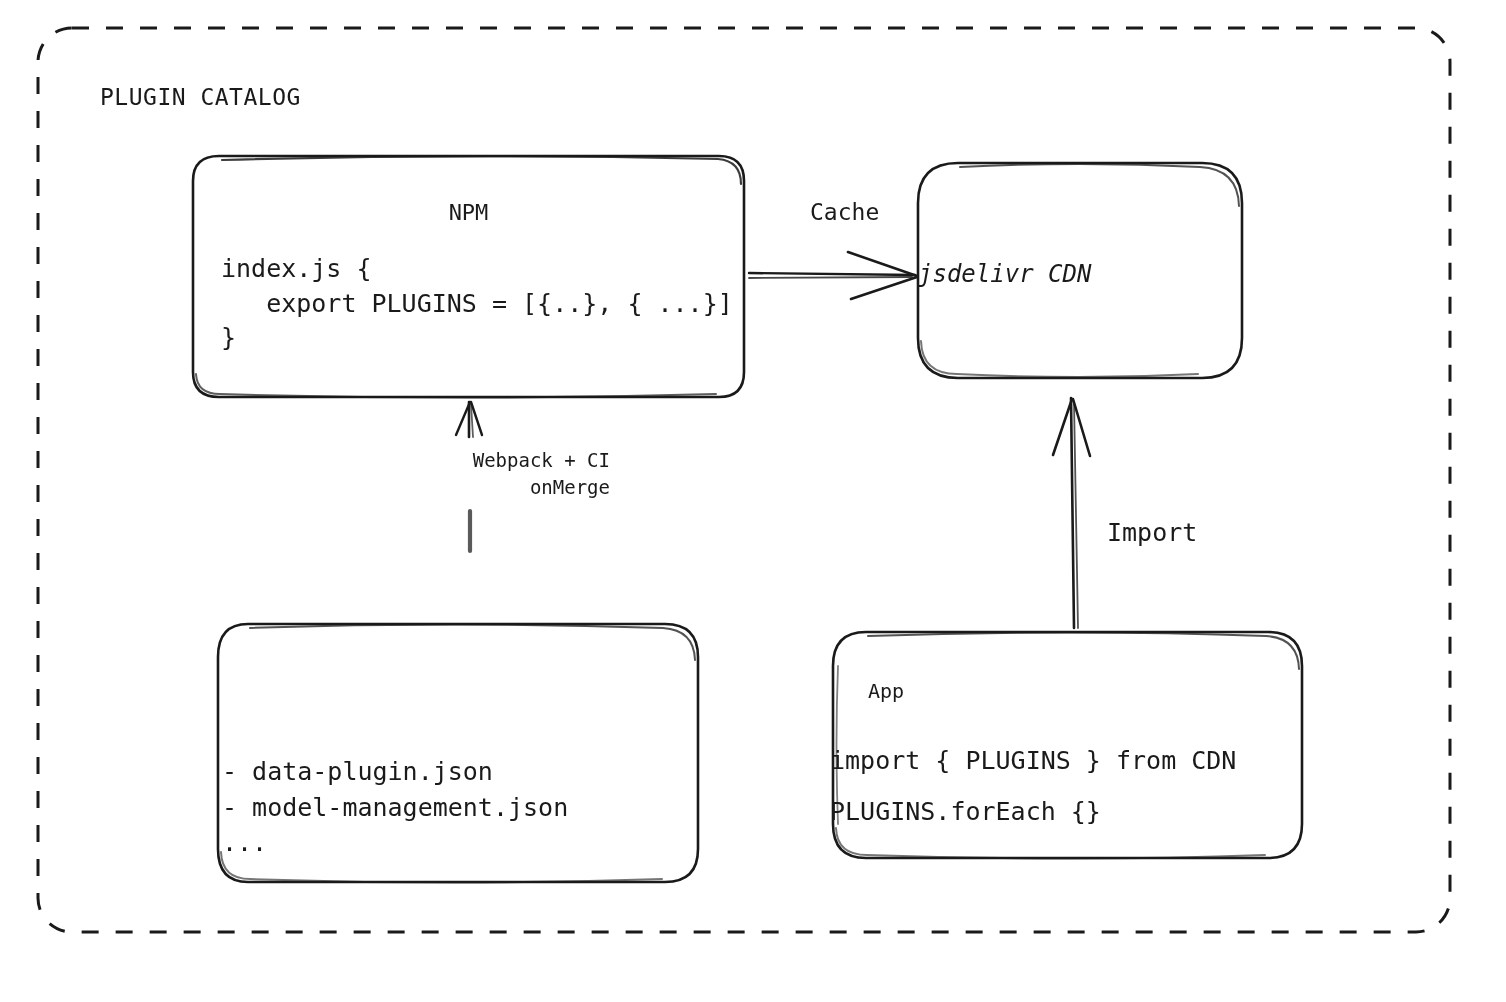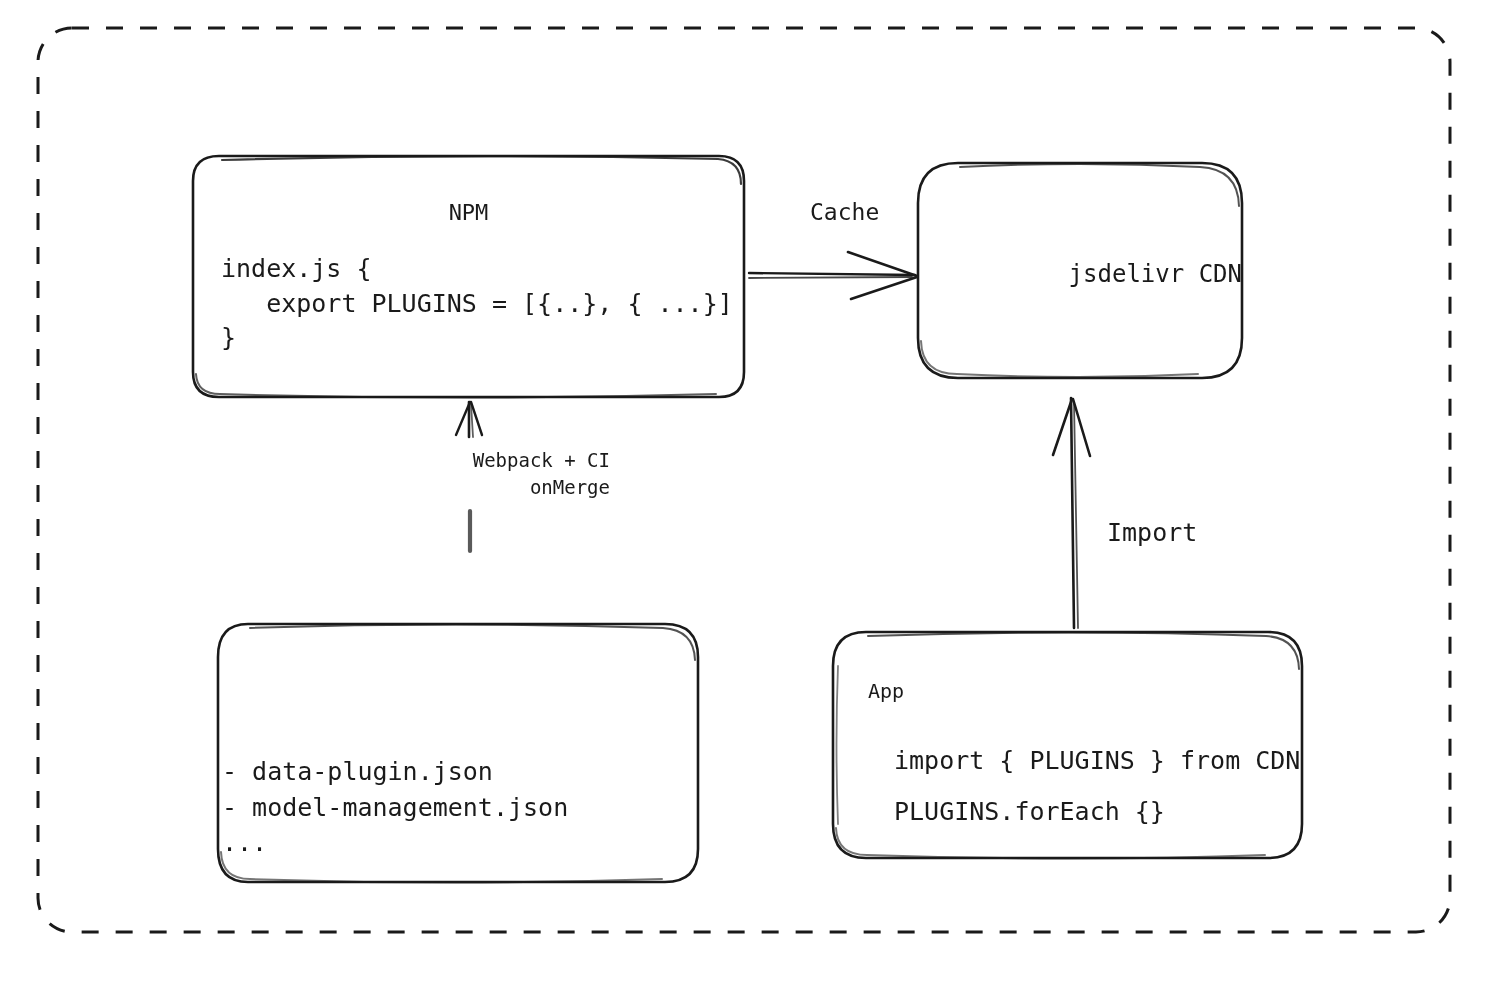--- a/index.html
+++ b/index.html
@@ -62,22 +62,23 @@
     top: 252px;
     font-size: 25px;
     line-height: 1.38;
   }
 
   
   .cdn-title {
     left: 918px;
     top: 259px;
     width: 324px;
-    text-align: right;
+    text-align: left;
     font-size: 24px;
+    font-style: italic;
   }
 
   
   .label-cache {
     left: 789px;
     top: 197px;
     font-size: 23px;
     margin-left: 21px;
   }
   .label-import {
@@ -110,21 +111,21 @@
     margin-top: 48px;
   }
 
   
   .app-title {
     left: 868px;
     top: 678px;
     font-size: 20px;
   }
   .app-code {
-    left: 894px;
+    left: 830px;
     top: 735px;
     font-size: 25px;
     line-height: 2.05;
   }
 </style>
 </head>
 <body>
 
 <div id="canvas">
 
@@ -180,20 +181,21 @@
 
     <g stroke="#1a1a1a" fill="none" stroke-linecap="round" stroke-linejoin="round">
       <path d="M469,437 L469,402" stroke-width="2.6"></path>
       <path d="M473,437 L471,404" stroke-width="1.8" opacity="0.7"></path>
       <path d="M456,435 L470,402" stroke-width="2.4"></path>
       <path d="M482,435 L471,402" stroke-width="2.4"></path>
       <path d="M470,511 L470,551" stroke-width="4.2" stroke="#5a5a5a"></path>
     </g>
   </svg>
 
+  <div class="txt group-title">PLUGIN CATALOG</div>
 
   <div class="txt npm-code">index.js {
    export PLUGINS = [{..}, { ...}]
 }</div>
   <div class="txt npm-title">NPM</div>
 
   <div class="txt cdn-title">jsdelivr CDN</div>
 
   <div class="txt label-cache">Cache</div>
   <div class="txt label-import">Import</div>

